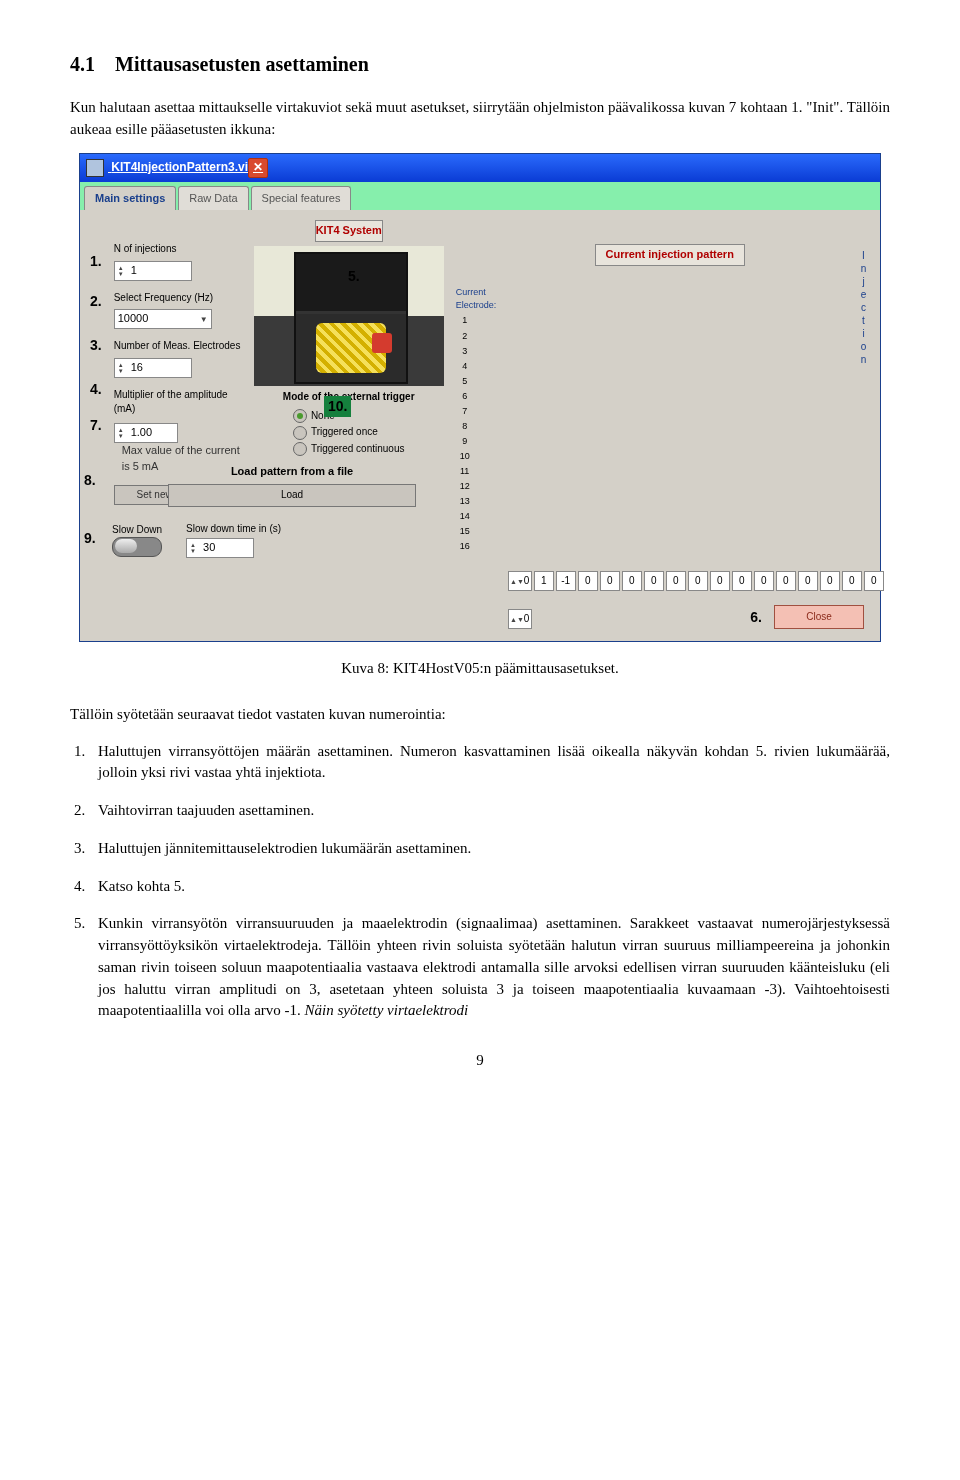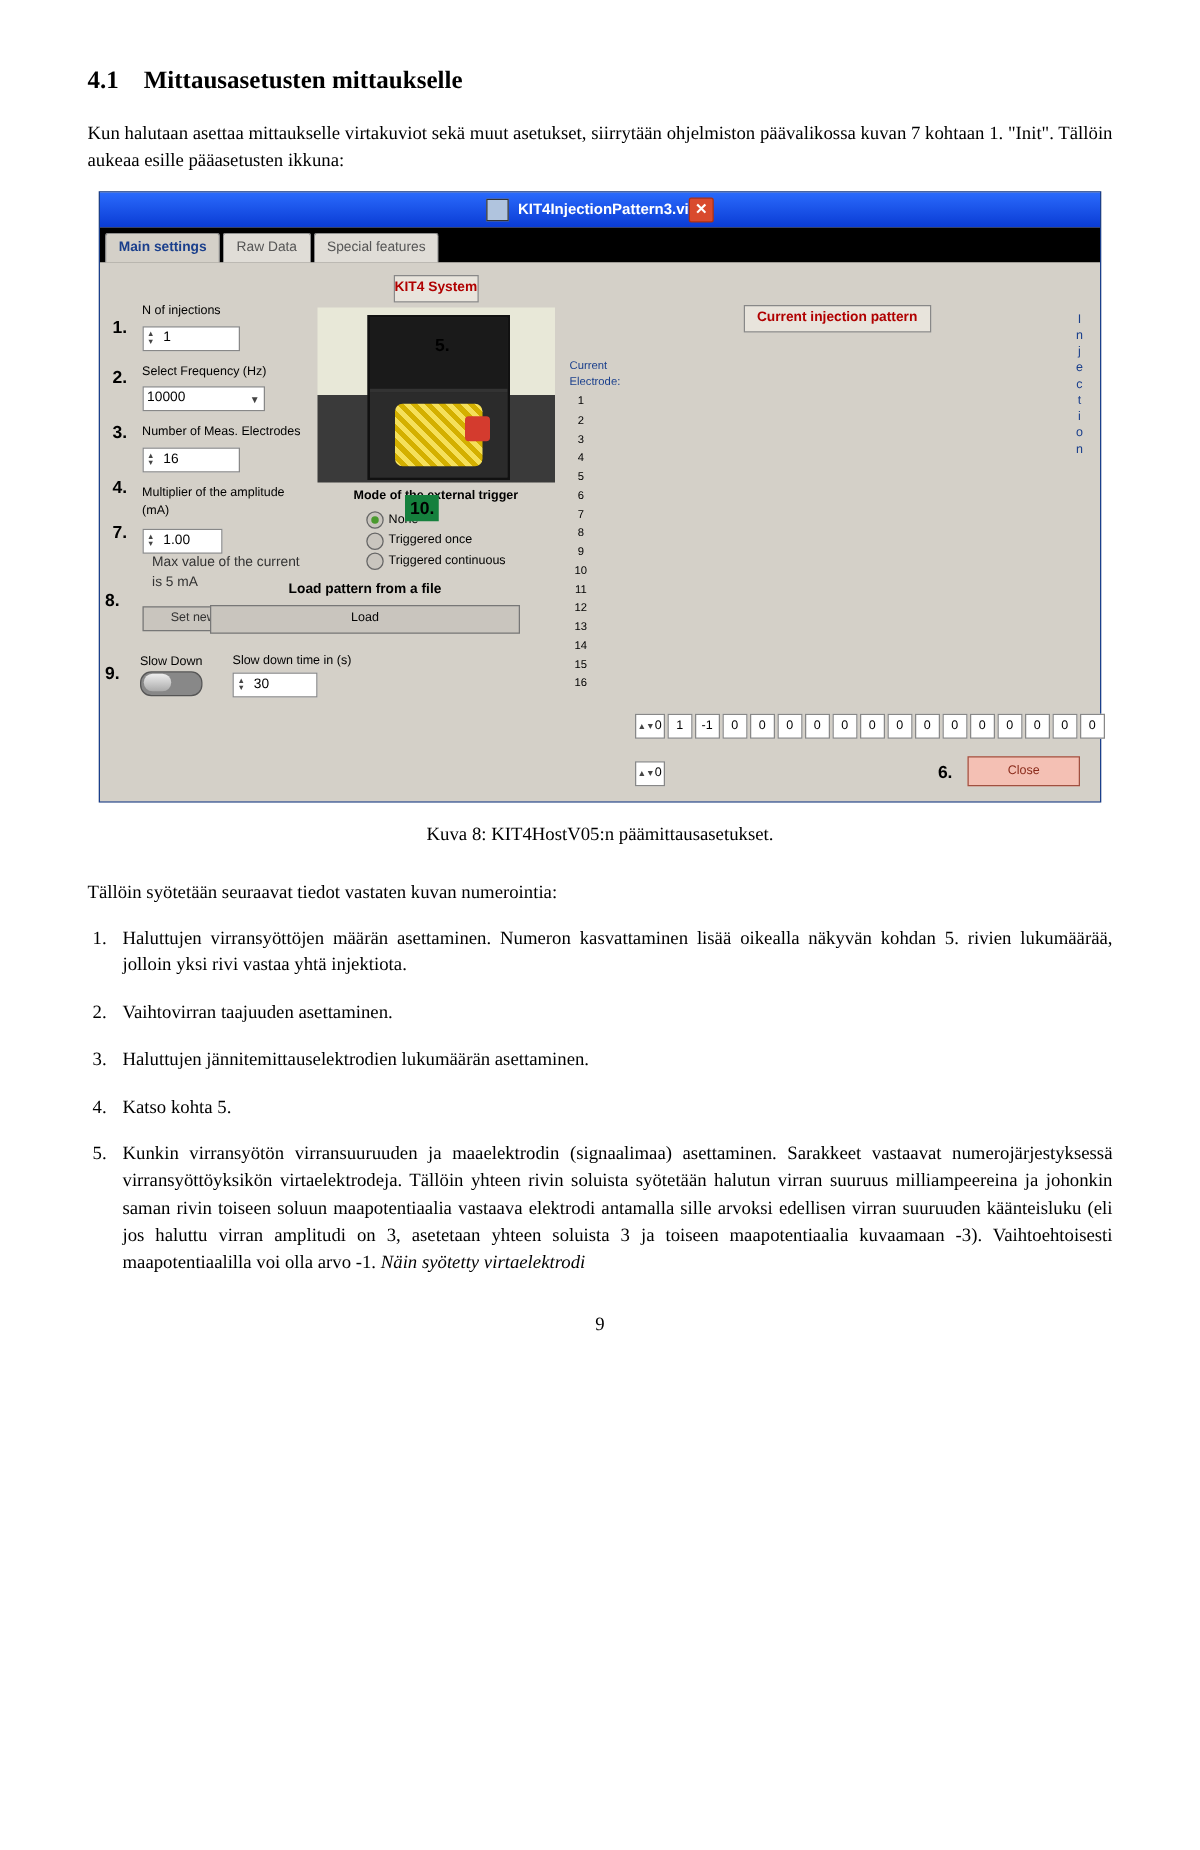--- a/index.html
+++ b/index.html
@@ -49,38 +49,39 @@
     display: inline-block;
     margin-right: 4px;
     vertical-align: middle;
     border: 1px solid #333;
   }
   .title-bar {
     background: linear-gradient(#2a6afc, #0a3bd4);
     color: #fff;
     padding: 4px 6px;
     display: flex;
-    justify-content: center;
+    justify-content: flex-start;
     align-items: center;
     font-weight: bold;
     font-size: 12px;
+    text-decoration: underline;
   }
   .close-btn {
     width: 18px;
     height: 18px;
     background: #d94a2e;
     color: #fff;
     text-align: center;
     line-height: 16px;
     font-weight: bold;
     border: 1px solid #b03010;
     border-radius: 2px;
   }
   .tab-strip {
-    background: #000000;
+    background: #86efac;
     padding: 4px 4px 0 4px;
     display: flex;
     gap: 2px;
   }
   .tab {
     padding: 4px 10px;
     background: #e0ddd7;
     border: 1px solid #888;
     border-bottom: none;
     border-radius: 3px 3px 0 0;
@@ -326,21 +327,21 @@
     font-weight: normal;
   }
   .italic { font-style: italic; }
   .page-num { text-align: center; margin-top: 28px; font-size: 15px;}
 </style>
 </head>
 <body>
 
 <h2 class="section-heading">
   <span>4.1</span>&nbsp;&nbsp;&nbsp;
-  <span>Mittausasetusten mittaukselle</span>
+  <span>Mittausasetusten asettaminen</span>
 </h2>
 
 <p class="para">Kun halutaan asettaa mittaukselle virtakuviot sekä muut asetukset, siirrytään ohjelmiston päävalikossa kuvan 7 kohtaan 1. "Init". Tällöin aukeaa esille pääasetusten ikkuna:</p>
 
 <div class="figure">
   <div class="app-window">
 
     <div class="title-bar">
       <span>
         <span class="app-icon"></span>

